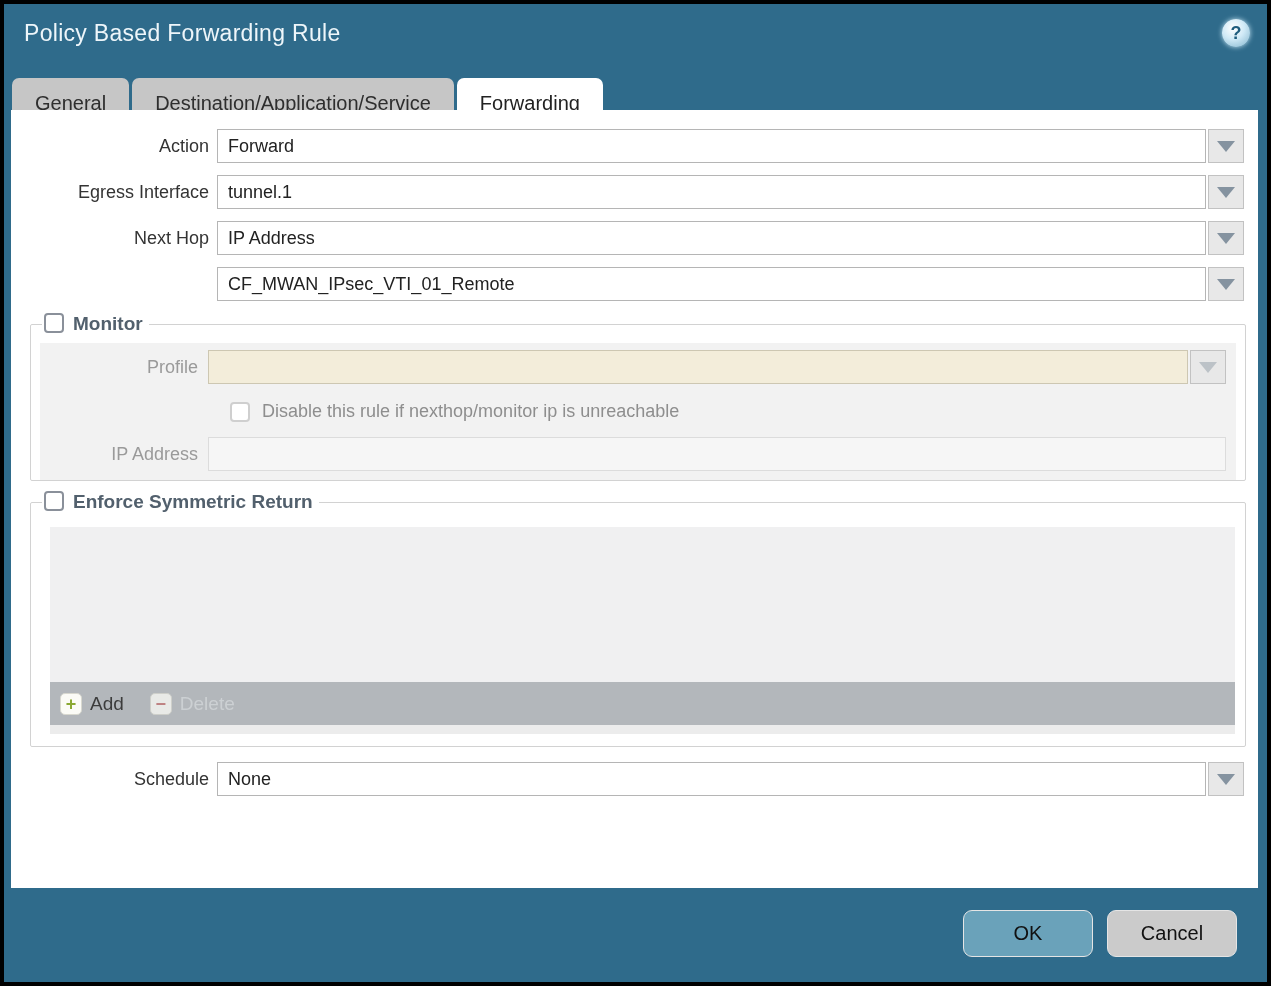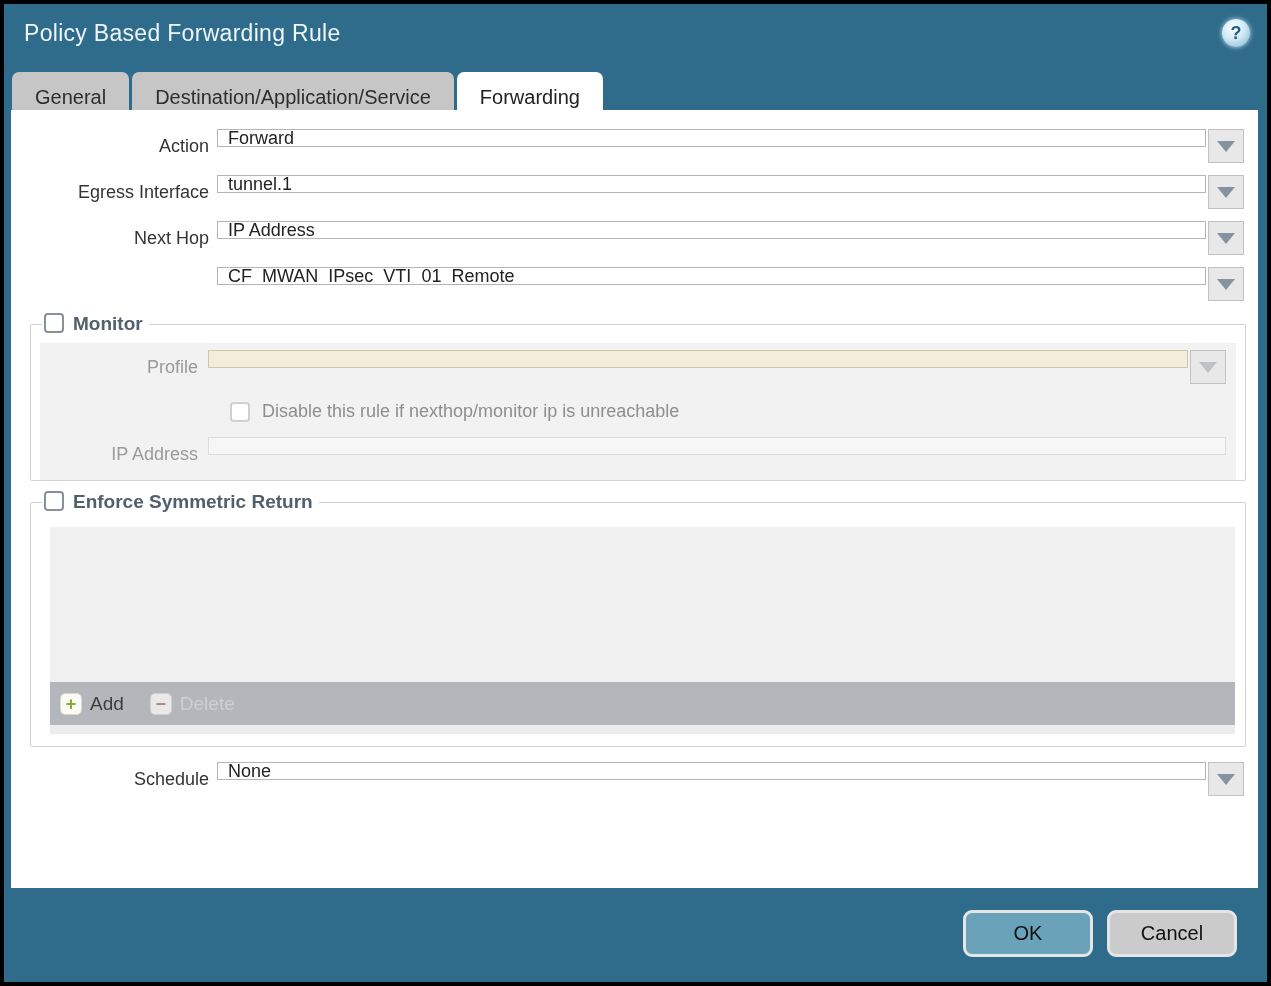--- a/index.html
+++ b/index.html
@@ -31,39 +31,39 @@
     cursor:pointer;
   }
   
   .tabs {
     display:flex; align-items:flex-end; gap:3px;
     padding-left:8px; height:48px;
   }
   .tab {
     background:#c6c6c6; color:#2e2e2e;
     border-radius:7px 7px 0 0;
-    padding:0 23px; height:38px; line-height:50px;
+    padding:0 23px; height:32px; line-height:50px;
     font-size:20px; cursor:pointer; white-space:nowrap;
   }
   .tab.active { background:#ffffff; color:#222; }
   
   .content {
     position:absolute; left:7px; right:9px; top:106px; height:778px;
     background:#ffffff; padding-top:19px; overflow:hidden;
   }
   .form-row {
     display:flex; align-items:center; margin:0 0 12px 0; height:34px;
   }
   .form-label {
     width:198px; text-align:right; margin-right:8px;
     font-size:18px; color:#343434; flex:none;
   }
   .input-wrap { display:flex; flex:1; margin-right:14px; height:34px; }
   .text-input {
-    flex:1; height:18px; border:1px solid #b5b5b5; background:#fff;
+    flex:1; height:34px; border:1px solid #b5b5b5; background:#fff;
     font-family:"Liberation Sans", sans-serif;
     font-size:18px; color:#222; padding:0 10px; outline:none; min-width:0;
   }
   .dd-btn {
     width:36px; height:34px; flex:none; margin-left:2px;
     background:#e8e8e8; border:1px solid #c2c2c2;
     display:flex; align-items:center; justify-content:center; cursor:pointer;
   }
   .dd-arrow {
     width:0; height:0; border-left:9px solid transparent;
@@ -128,21 +128,21 @@
   
   .schedule-row { margin-top:15px; }
   
   .footer {
     position:absolute; left:0; right:0; bottom:0; height:98px;
     display:flex; align-items:center; justify-content:flex-end;
     gap:14px; padding-right:30px;
   }
   .btn {
     min-width:130px; height:47px; border-radius:9px;
-    border:3px solid #e5e5e5; font-size:20px; color:#111;
+    border:1px solid #e5e5e5; font-size:20px; color:#111;
     font-family:"Liberation Sans", sans-serif; cursor:pointer;
     display:flex; align-items:center; justify-content:center;
   }
   .btn-ok { background:#6aa2ba; }
   .btn-cancel { background:#cbcbcb; }
 </style>
 </head>
 <body>
 
 <div class="dialog">

